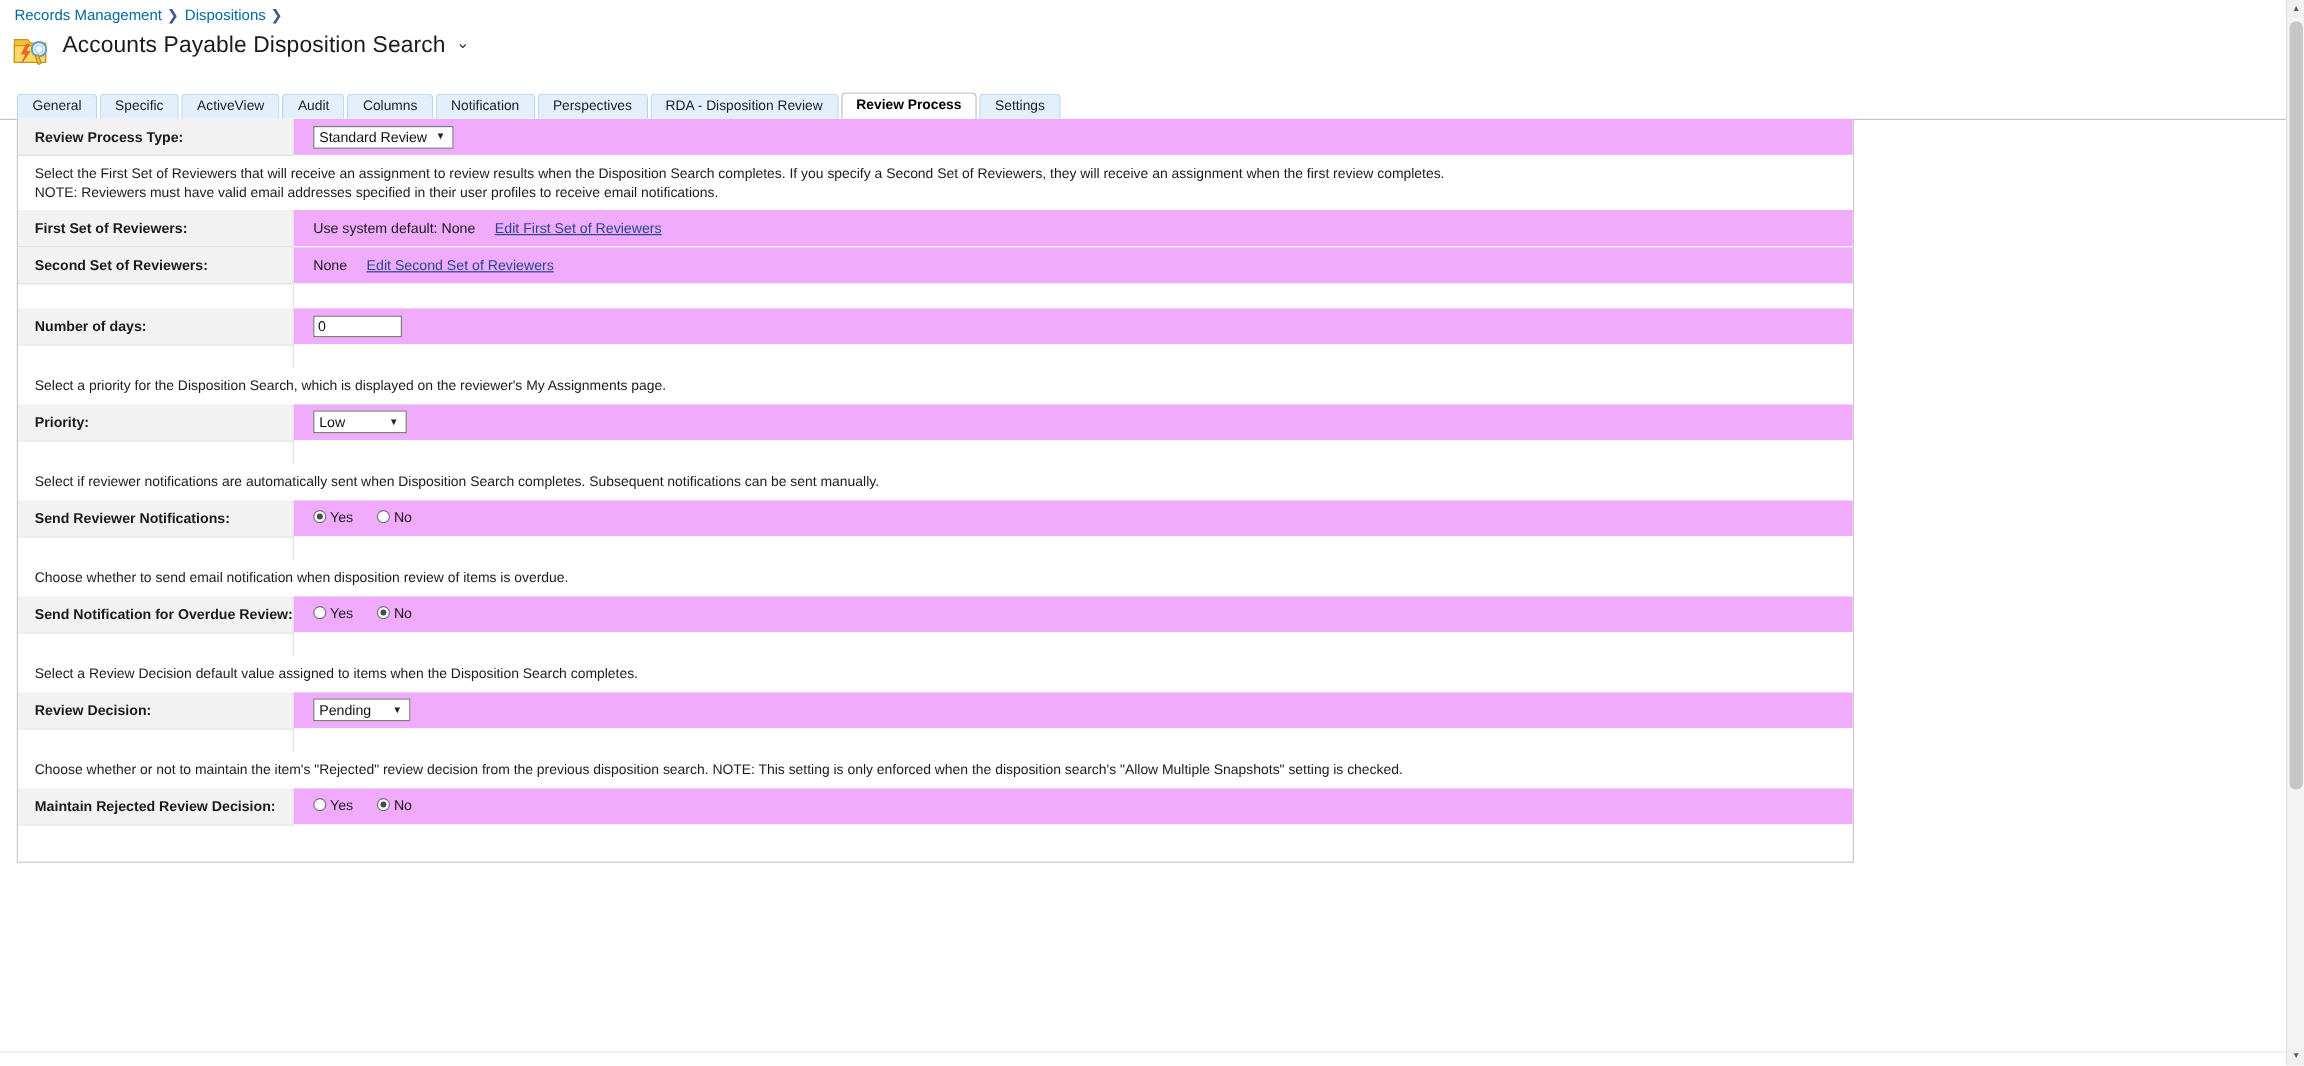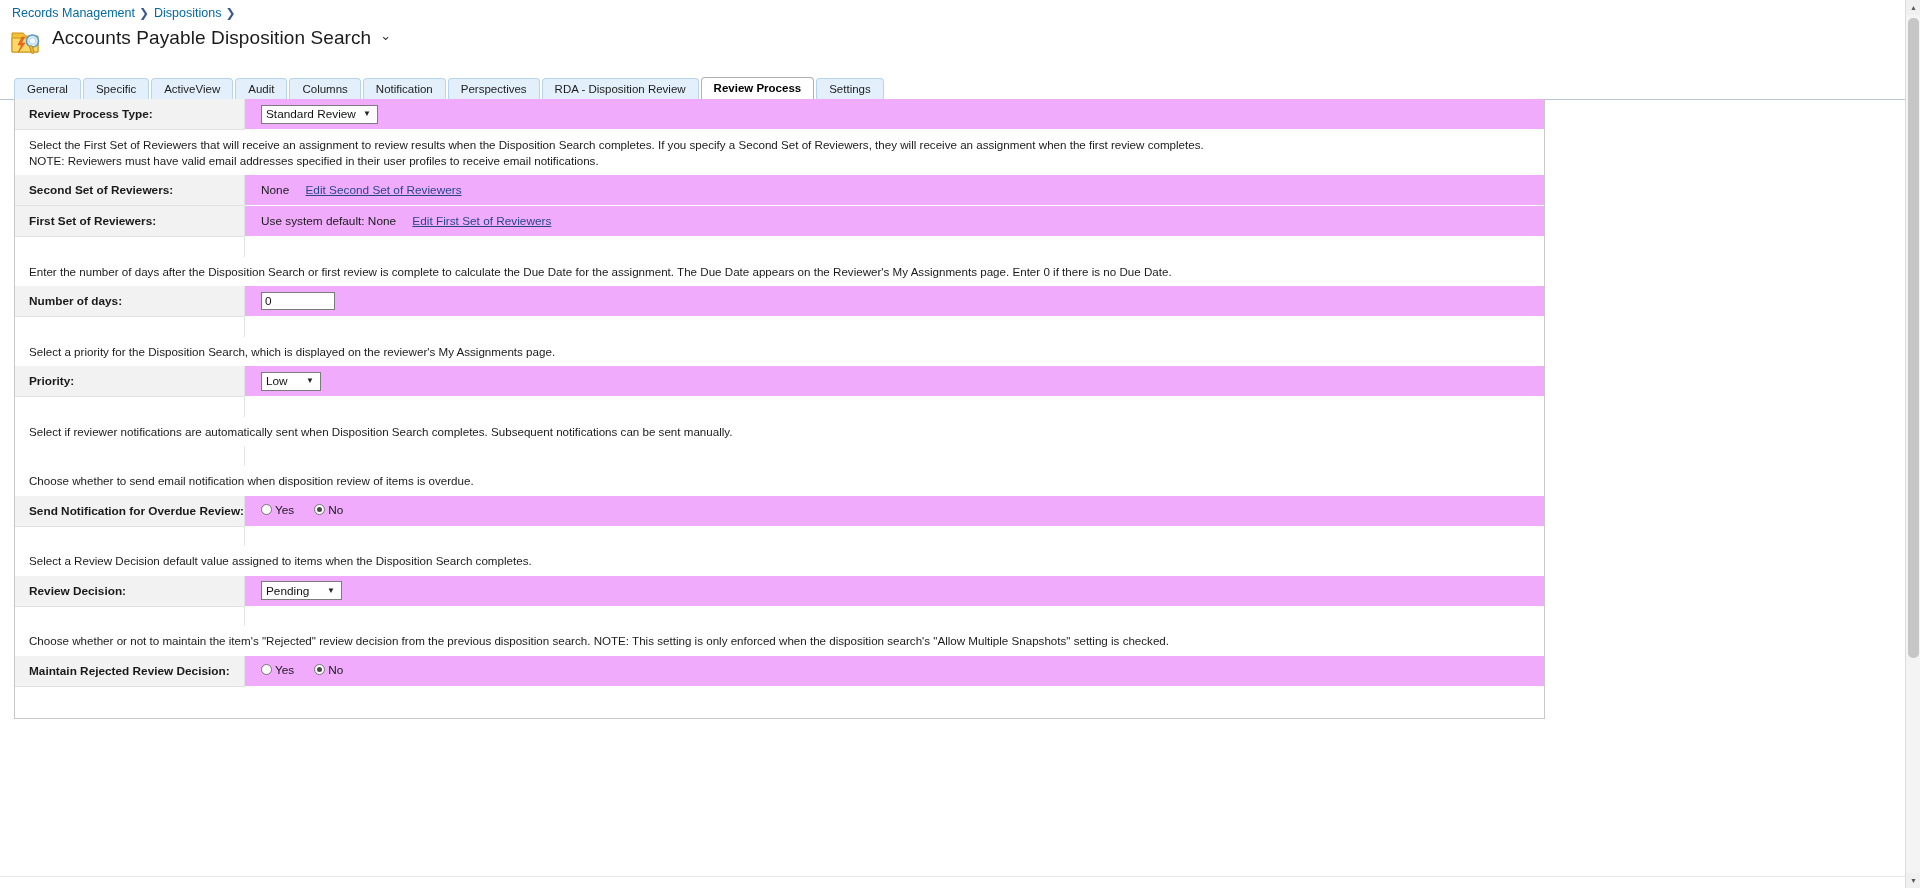--- a/index.html
+++ b/index.html
@@ -180,21 +180,21 @@
   .select-wrap .sel-arrow {
     position: absolute;
     right: 7px; top: 50%;
     transform: translateY(-50%);
     font-size: 8px;
     color: #222;
     pointer-events: none;
     line-height: 1;
   }
   .sel-w-review  { width: 117px; }
-  .sel-w-priority{ width: 60px; }
+  .sel-w-priority{ width: 78px; }
   .sel-w-decision{ width: 81px; }
 
   input.ui-text {
     font-family: "Liberation Sans", sans-serif;
     font-size: 11.8px;
     color: #111;
     border: 1px solid #7b7b7b;
     background: #fff;
     height: 18px;
     width: 74px;
@@ -325,43 +325,40 @@
     </tr>
 
     <tr class="desc-row">
       <td colspan="2">
         <div>Select the First Set of Reviewers that will receive an assignment to review results when the Disposition Search completes. If you specify a Second Set of Reviewers, they will receive an assignment when the first review completes.</div>
         <div>NOTE: Reviewers must have valid email addresses specified in their user profiles to receive email notifications.</div>
       </td>
     </tr>
 
     <tr class="field-row">
+      <td class="label-cell">First Set of Reviewers:</td>
+      <td class="value-cell">
+        <span class="plain-val">Use system default: None</span>
+        <a class="edit-link">Edit First Set of Reviewers</a>
+      </td>
+    </tr>
+
+    <tr class="field-row">
       <td class="label-cell">Second Set of Reviewers:</td>
       <td class="value-cell">
         <span class="plain-val">None</span>
         <a class="edit-link">Edit Second Set of Reviewers</a>
       </td>
     </tr>
 
-    <tr class="field-row">
-      <td class="label-cell">First Set of Reviewers:</td>
-      <td class="value-cell">
-        <span class="plain-val">Use system default: None</span>
-        <a class="edit-link">Edit First Set of Reviewers</a>
-      </td>
-    </tr>
-
-    <tr class="spacer-row">
-          <td></td>
-          <td class="sp-right"></td>
-        </tr>
-
-    <tr class="desc-row">
-      <td colspan="2">Enter the number of days after the Disposition Search or first review is complete to calculate the Due Date for the assignment. The Due Date appears on the Reviewer's My Assignments page. Enter 0 if there is no Due Date.</td>
-    </tr>
+    <tr class="spacer-row">
+          <td></td>
+          <td class="sp-right"></td>
+        </tr>
+
 
     <tr class="field-row">
       <td class="label-cell">Number of days:</td>
       <td class="value-cell">
         <input class="ui-text" type="text" value="0" style="">
       </td>
     </tr>
 
     <tr class="spacer-row">
           <td></td>
@@ -386,20 +383,35 @@
 
     <tr class="spacer-row">
           <td></td>
           <td class="sp-right"></td>
         </tr>
 
     <tr class="desc-row">
       <td colspan="2">Select if reviewer notifications are automatically sent when Disposition Search completes. Subsequent notifications can be sent manually.</td>
     </tr>
 
+    <tr class="field-row">
+      <td class="label-cell">Send Reviewer Notifications:</td>
+      <td class="value-cell">
+        <span class="radio-group">
+          <span class="radio-opt checked">
+            <span class="rd"></span>
+            <span>Yes</span>
+          </span>
+          <span class="radio-opt">
+            <span class="rd"></span>
+            <span>No</span>
+          </span>
+        </span>
+      </td>
+    </tr>
 
     <tr class="spacer-row">
           <td></td>
           <td class="sp-right"></td>
         </tr>
 
     <tr class="desc-row">
       <td colspan="2">Choose whether to send email notification when disposition review of items is overdue.</td>
     </tr>
 

